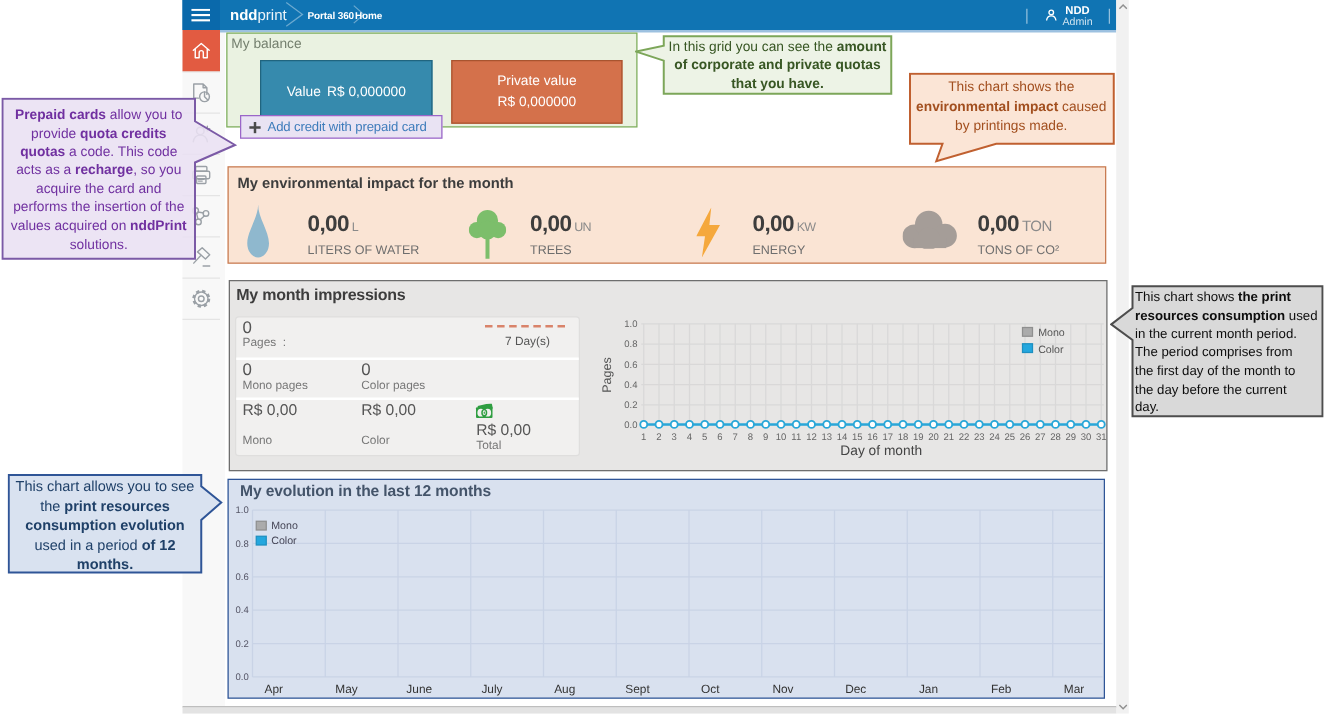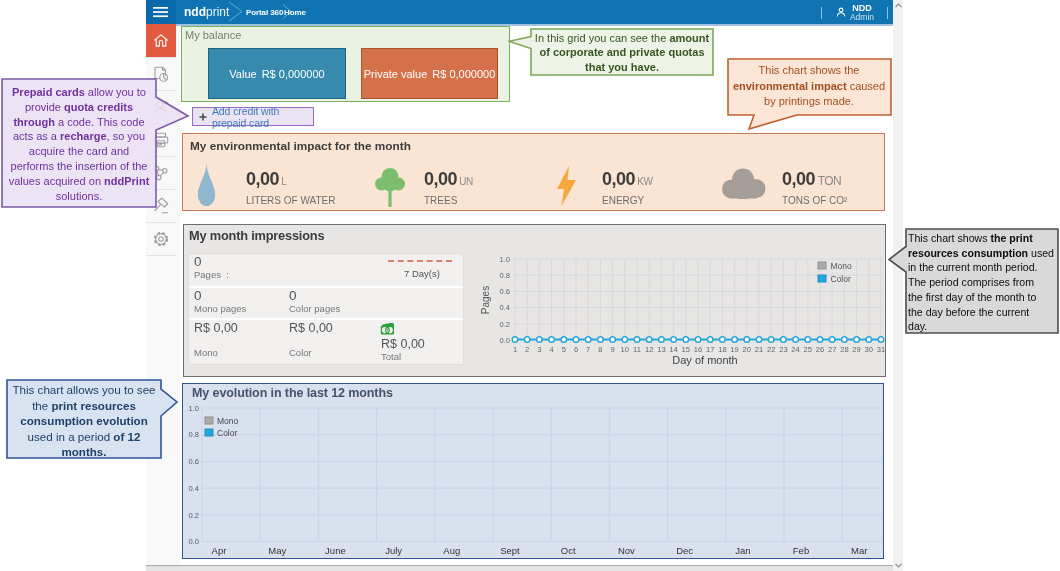--- a/index.html
+++ b/index.html
@@ -81,25 +81,25 @@
     <circle cx="12" cy="12" r="8" fill="none" stroke="#9aa0a6" stroke-width="3.2" stroke-dasharray="3.4,3.0"></circle>
     <circle cx="12" cy="12" r="7.2" fill="none" stroke="#9aa0a6" stroke-width="1.4"></circle>
     <circle cx="12" cy="12" r="3" fill="none" stroke="#9aa0a6" stroke-width="1.5"></circle>
   </svg>
 <div class="abs" style="left:181px;top:26px;width:329px;height:76px;background:#eaf2e1;border:1.5px solid #7eae5c"></div>
 <div class="abs" style="left:185px;top:29px;font-size:11px;color:#75806f">My balance</div>
 <div class="abs" style="left:208px;top:48px;width:138px;height:51px;background:#368aad;border:1px solid #20657f;color:#fff;display:flex;flex-direction:row;align-items:center;justify-content:center;gap:5px;font-size:11px">
     <div>Value</div>
     <div>R$ 0,000000</div>
   </div>
-<div class="abs" style="left:361px;top:48px;width:137px;height:51px;background:#d4714b;border:1px solid #a8542f;color:#fff;display:flex;flex-direction:row;align-items:center;justify-content:center;gap:5px;font-size:11px">
+<div class="abs" style="left:361px;top:48px;width:137px;height:51px;background:#d4714b;border:1px solid #a8542f;color:#fff;display:flex;flex-direction:column;align-items:center;justify-content:center;gap:5px;font-size:11px">
     <div>Private value</div>
     <div>R$ 0,000000</div>
   </div>
-<div class="abs" style="left:192px;top:107px;width:122px;height:19px;background:#e9e3f3;border:1.5px solid #9a66c8;display:flex;align-items:center;padding-left:6px">
+<div class="abs" style="left:192px;top:92px;width:162px;height:19px;background:#e9e3f3;border:1.5px solid #9a66c8;display:flex;align-items:center;padding-left:6px">
     <svg width="10" height="10" viewBox="0 0 10 10" style="margin-right:5px">
       <path d="M5 0.5 V9.5 M0.5 5 H9.5" stroke="#4a4a4a" stroke-width="2"></path>
     </svg>
     <span style="color:#3e7cbb;font-size:10.5px;letter-spacing:-0.1px">Add credit with prepaid card</span>
   </div>
 <div class="abs" style="left:182px;top:133px;width:703px;height:78px;background:#fae4d4;border:1.5px solid #c87b52"></div>
 <div class="abs" style="left:190px;top:139px;font-size:11.8px;font-weight:bold;color:#3d3d3d;letter-spacing:0px">My environmental impact for the month</div>
 <svg class="abs" style="left:196px;top:163px" width="21" height="45" viewBox="0 0 21 45">
     <path d="M10.5 0.5 C10.5 11 1.8 22 1.8 31.5 A8.7 11.5 0 0 0 19.2 31.5 C19.2 22 10.5 11 10.5 0.5 Z" fill="#8fb8ce"></path>
   </svg>
@@ -310,21 +310,21 @@
     <line x1="660.2" y1="10" x2="660.2" y2="143.5" stroke="#c9d3e6" stroke-width="1"></line>
     <text x="677.2" y="156.0" font-size="9.5" fill="#333" text-anchor="middle">Mar</text>
     <rect x="23" y="19" width="8" height="7" fill="#ababab" stroke="#8f8f8f"></rect>
     <text x="35" y="25.5" font-size="8.5" fill="#445">Mono</text>
     <rect x="23" y="31" width="8" height="7" fill="#24a7de" stroke="#1e8fc0"></rect>
     <text x="35" y="37.5" font-size="8.5" fill="#445">Color</text>
   </svg>
 <svg class="abs" style="left:1px;top:78px" width="189" height="131" viewBox="0 0 189 131">
     <path d="M1,1 H155 V19 L187,38 L155,52 V129 H1 Z" fill="rgba(233,224,242,0.88)" stroke="#7b5aa6" stroke-width="1.6"></path>
   </svg>
-<div class="abs" style="left:6px;top:85px;width:146px;text-align:center;color:#7030a0;font-size:11px;line-height:14.8px;white-space:nowrap"><b>Prepaid cards</b> allow you to<br>provide <b>quota credits</b><br><b>through</b> a code. This code<br>acts as a <b>recharge</b>, so you<br>acquire the card and<br>performs the insertion of the<br>values acquired on <b>nddPrint</b><br>solutions.</div>
+<div class="abs" style="left:6px;top:85px;width:146px;text-align:center;color:#7030a0;font-size:11px;line-height:14.8px;white-space:nowrap"><b>Prepaid cards</b> allow you to<br>provide <b>quota credits</b><br><b>quotas</b> a code. This code<br>acts as a <b>recharge</b>, so you<br>acquire the card and<br>performs the insertion of the<br>values acquired on <b>nddPrint</b><br>solutions.</div>
 <svg class="abs" style="left:508px;top:28px" width="207" height="49" viewBox="0 0 207 49">
     <path d="M23,1 H205 V47 H23 V20.5 L1,13.3 L23,8.5 Z" fill="#edf3e6" stroke="#7ca659" stroke-width="1.6"></path>
   </svg>
 <div class="abs" style="left:534px;top:31px;width:176px;text-align:center;color:#375623;font-size:11px;line-height:14.4px;white-space:nowrap">In this grid you can see the <b>amount</b><br><b>of corporate and private quotas</b><br><b>that you have.</b></div>
 <svg class="abs" style="left:727px;top:58px" width="165" height="73" viewBox="0 0 165 73">
     <path d="M1,1 H164 V57 H70 L22,71 L27,57 H1 Z" fill="#fbe5d6" stroke="#c06030" stroke-width="1.6"></path>
   </svg>
 <div class="abs" style="left:730px;top:63px;width:158px;text-align:center;color:#a24f1f;font-size:11px;line-height:15.5px;white-space:nowrap">This chart shows the<br><b>environmental impact</b> caused<br>by printings made.</div>
 <svg class="abs" style="left:888px;top:228px" width="171" height="107" viewBox="0 0 171 107">
     <path d="M18,1 H170 V105 H18 V44 L1,31.5 L18,18.5 Z" fill="#d9d9d9" stroke="#4d4d4d" stroke-width="1.6"></path>

